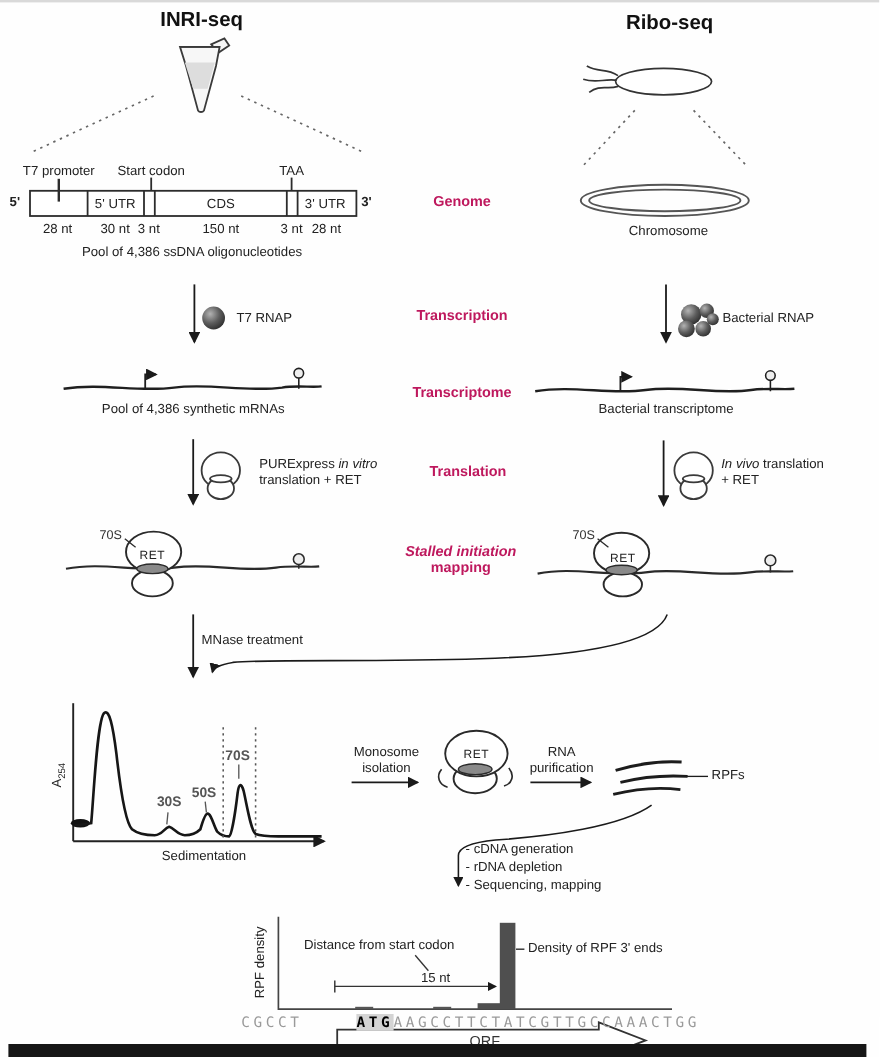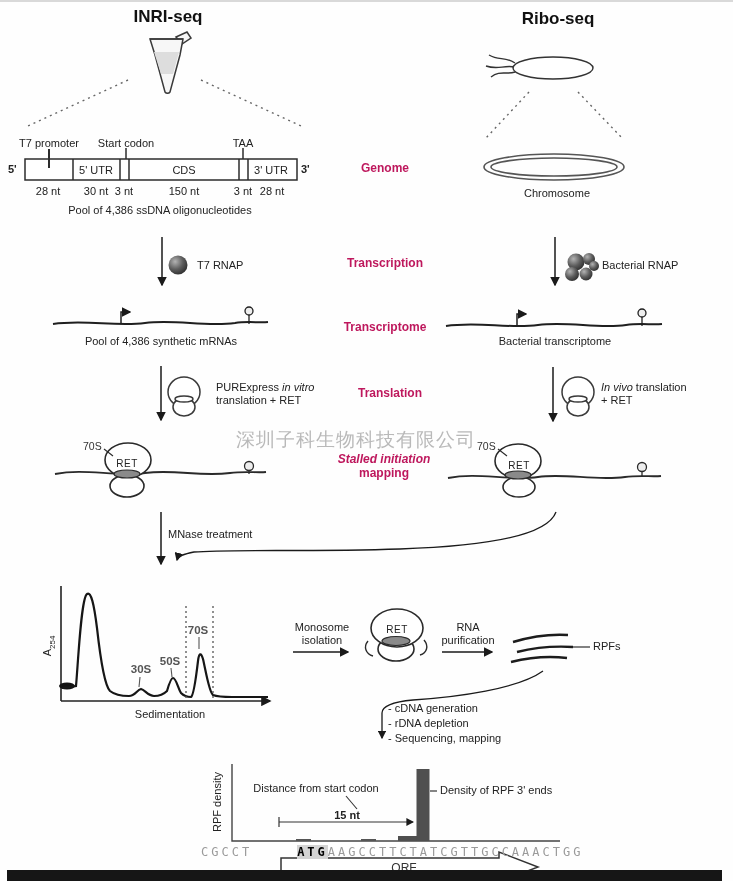--- a/index.html
+++ b/index.html
@@ -230,21 +230,20 @@
 <div class="lbl c" style="left:161px;top:335px;">Pool of 4,386 synthetic mRNAs</div>
 <div class="lbl stage c" style="left:385px;top:321px;">Transcriptome</div>
 <div class="lbl c" style="left:555px;top:335px;">Bacterial transcriptome</div>
 
 <div class="lbl" style="left:216px;top:381px;"><span>PURExpress </span><span class="it">in vitro</span></div>
 <div class="lbl" style="left:216px;top:394px;">translation + RET</div>
 <div class="lbl stage c" style="left:390px;top:387px;">Translation</div>
 <div class="lbl" style="left:601px;top:381px;"><span class="it">In vivo</span><span> translation</span></div>
 <div class="lbl" style="left:601px;top:394px;">+ RET</div>
 
-<div id="watermark" style="left:356px;top:427px;">深圳子科生物科技有限公司</div>
 
 <div class="lbl sub70" style="left:83px;top:441px;">70S</div>
 <div class="lbl ret c" style="left:127px;top:458px;">RET</div>
 <div class="lbl stage c" style="left:384px;top:453px;font-style:italic;">Stalled initiation</div>
 <div class="lbl stage c" style="left:384px;top:467px;">mapping</div>
 <div class="lbl sub70" style="left:477px;top:441px;">70S</div>
 <div class="lbl ret c" style="left:519px;top:460px;">RET</div>
 
 <div class="lbl" style="left:168px;top:528px;">MNase treatment</div>
 
@@ -260,21 +259,21 @@
 <div class="lbl c" style="left:468px;top:621px;">RNA</div>
 <div class="lbl c" style="left:468px;top:634px;">purification</div>
 <div class="lbl" style="left:593px;top:640px;">RPFs</div>
 
 <div class="lbl" style="left:388px;top:702px;">- cDNA generation</div>
 <div class="lbl" style="left:388px;top:717px;">- rDNA depletion</div>
 <div class="lbl" style="left:388px;top:732px;">- Sequencing, mapping</div>
 
 <div class="rot" style="left:217px;top:802px;">RPF density</div>
 <div class="lbl c" style="left:316px;top:782px;">Distance from start codon</div>
-<div class="lbl c" style="left:347px;top:809px;font-weight:bold;">15 nt</div>
+<div class="lbl c" style="left:363px;top:809px;">15 nt</div>
 <div class="lbl" style="left:440px;top:784px;">Density of RPF 3' ends</div>
 
 <div class="lbl c" style="left:404px;top:862px;font-size:12px;color:#333;text-align:center;">ORF</div>
 
 <div id="seq" style="left:201px;top:845px;"><span>CGCCT</span><span class="atg">ATG</span><span>AAGCCTTCTATCGTTGCCAAACTGG</span></div>
 
 <div id="bottomstrip"></div>
 
 </div>
 

